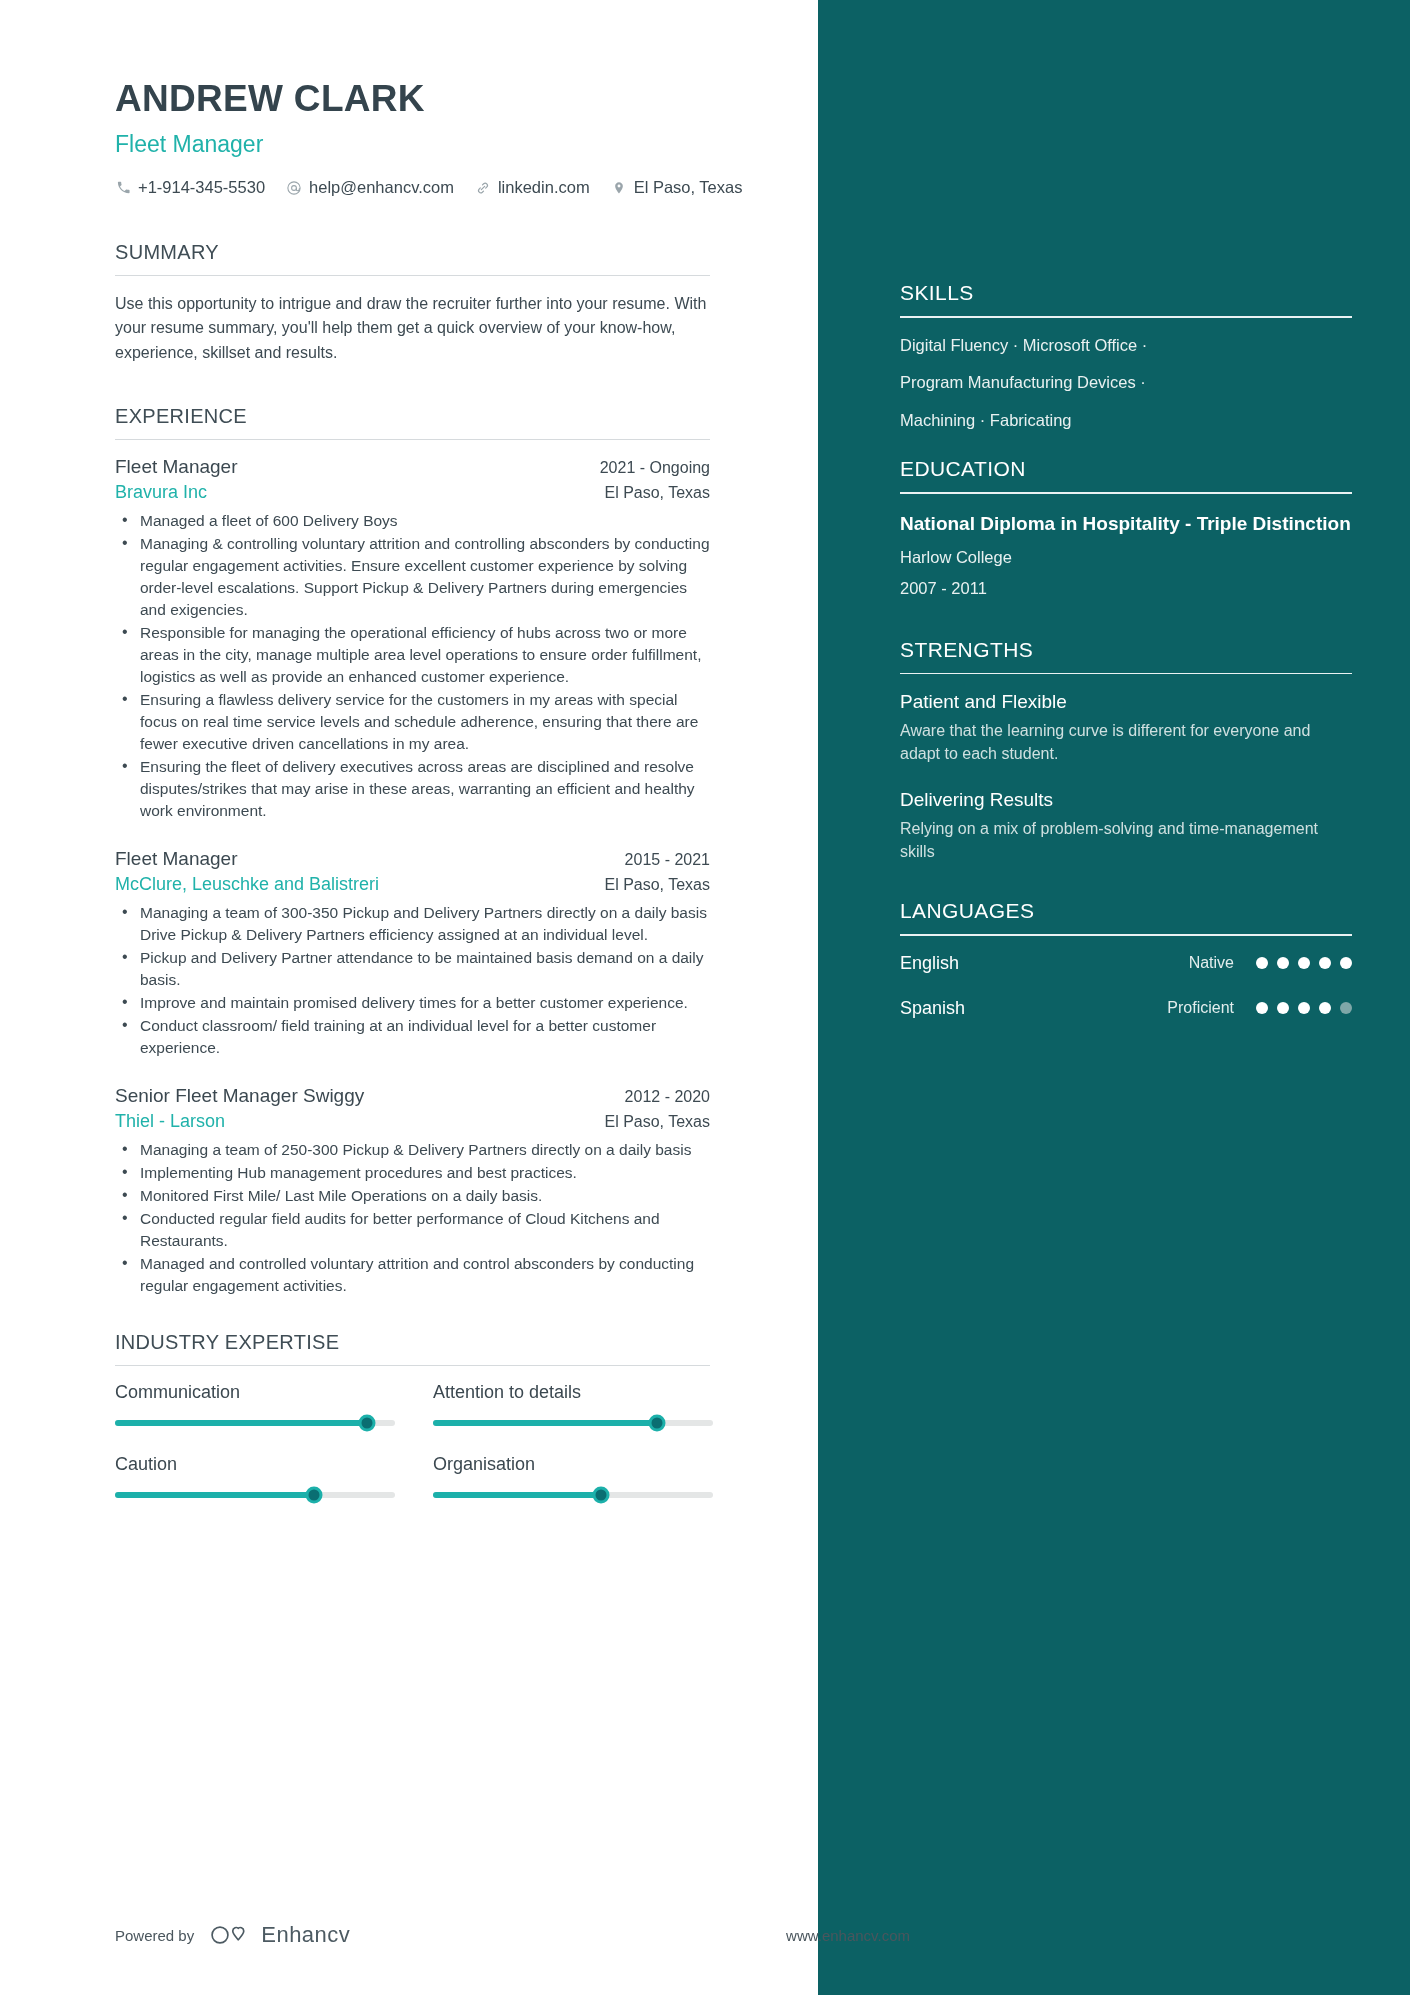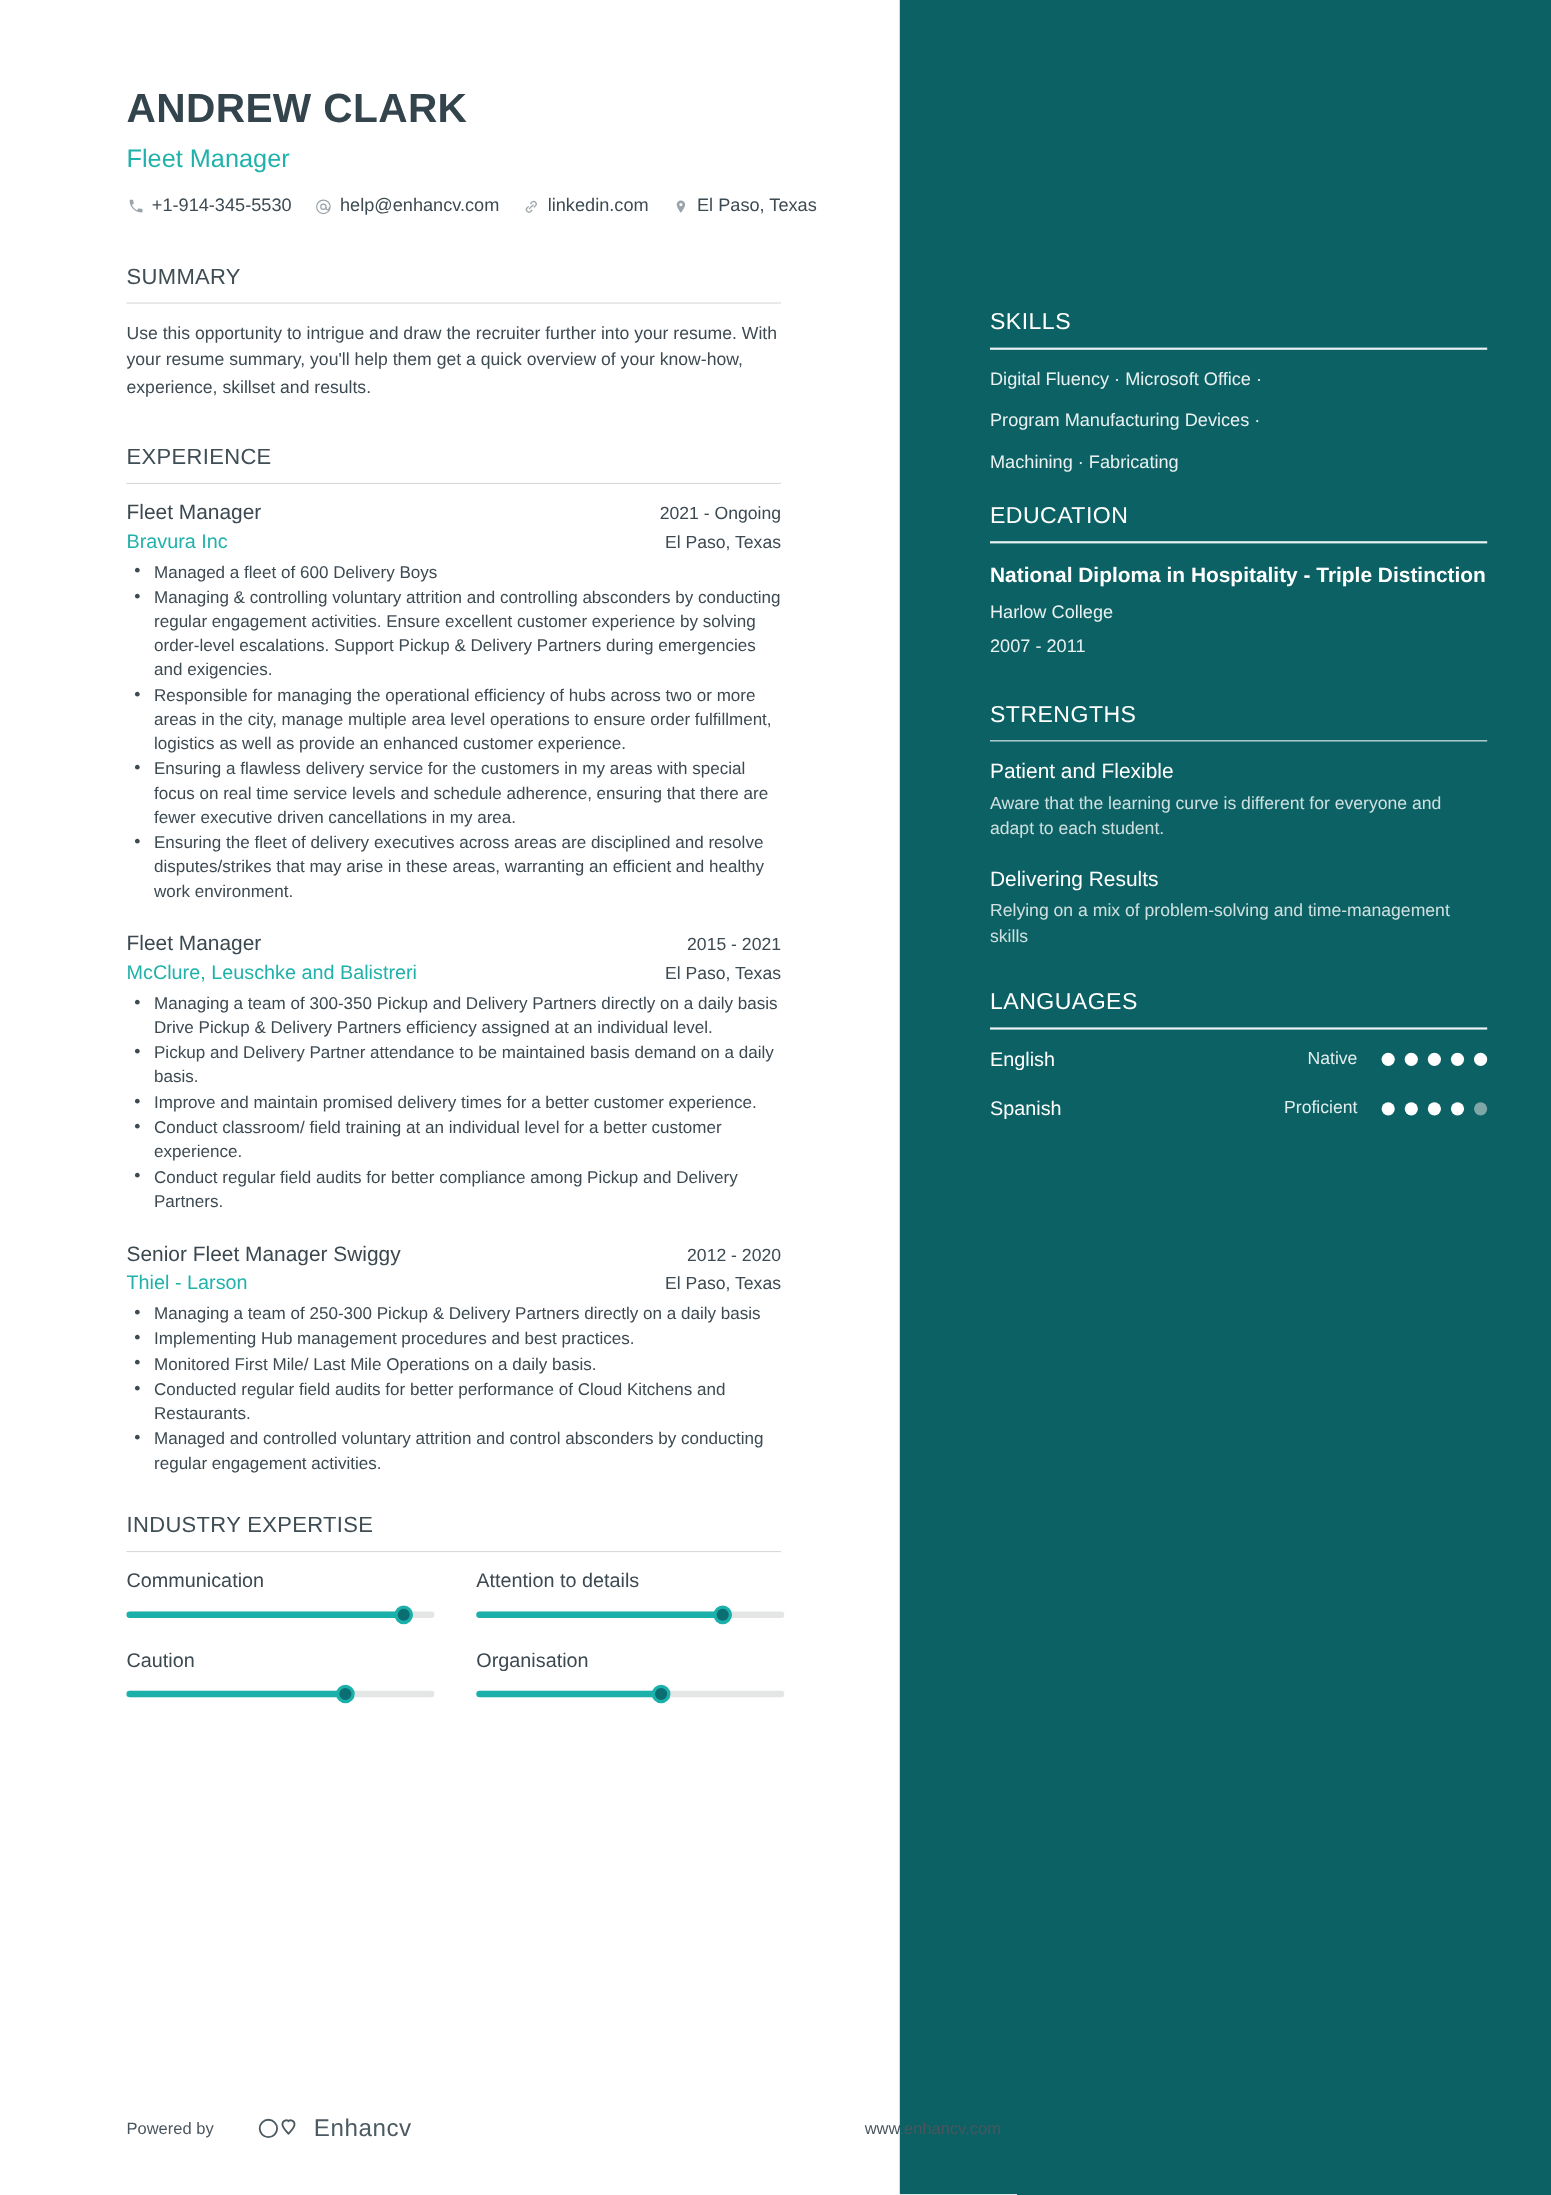--- a/index.html
+++ b/index.html
@@ -98,21 +98,21 @@
   .knob {
     position:absolute; top:50%; width:17px; height:17px; border-radius:50%;
     background:#0a6e72; border:3px solid #1cb0aa; transform:translate(-50%,-50%);
   }
 
   
   .footer {
     position:absolute; left:115px; bottom:0; width:795px; height:120px;
     display:flex; align-items:center;
   }
-  .powered { display:flex; align-items:center; gap:40px; }
+  .powered { display:flex; align-items:center; gap:16px; }
   .powered-label { font-size:15px; color:#4a565d; }
   .brand { display:flex; align-items:center; gap:11px; }
   .brand-name { font-size:22px; color:#4c5a62; letter-spacing:.5px; }
   .site { margin-left:auto; font-size:15px; color:#4a565d; }
 </style>
 </head>
 <body>
 
 <div class="page">
 
@@ -259,21 +259,20 @@
         </div>
         <div class="job-mid">
           <div class="job-company">McClure, Leuschke and Balistreri</div>
           <div class="job-loc">El Paso, Texas</div>
         </div>
         <ul class="bullets">
             <li>Managing a team of 300-350 Pickup and Delivery Partners directly on a daily basis Drive Pickup &amp; Delivery Partners efficiency assigned at an individual level.</li>
             <li>Pickup and Delivery Partner attendance to be maintained basis demand on a daily basis.</li>
             <li> Improve and maintain promised delivery times for a better customer experience.</li>
             <li>Conduct classroom/ field training at an individual level for a better customer experience.</li>
-            <li> Conduct regular field audits for better compliance among Pickup and Delivery Partners.</li>
           </ul>
       </div>
 
       <div class="job">
         <div class="job-top">
           <div class="job-title">Senior Fleet Manager Swiggy</div>
           <div class="job-date">2012 - 2020</div>
         </div>
         <div class="job-mid">
           <div class="job-company">Thiel - Larson</div>

